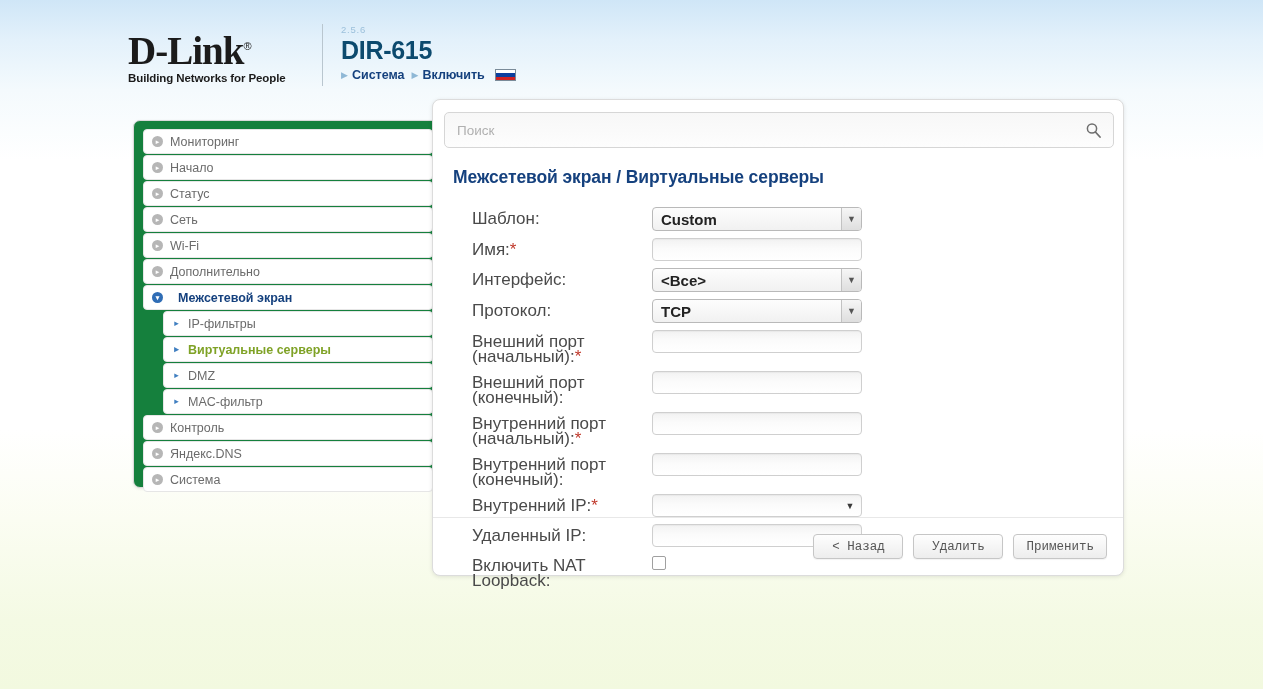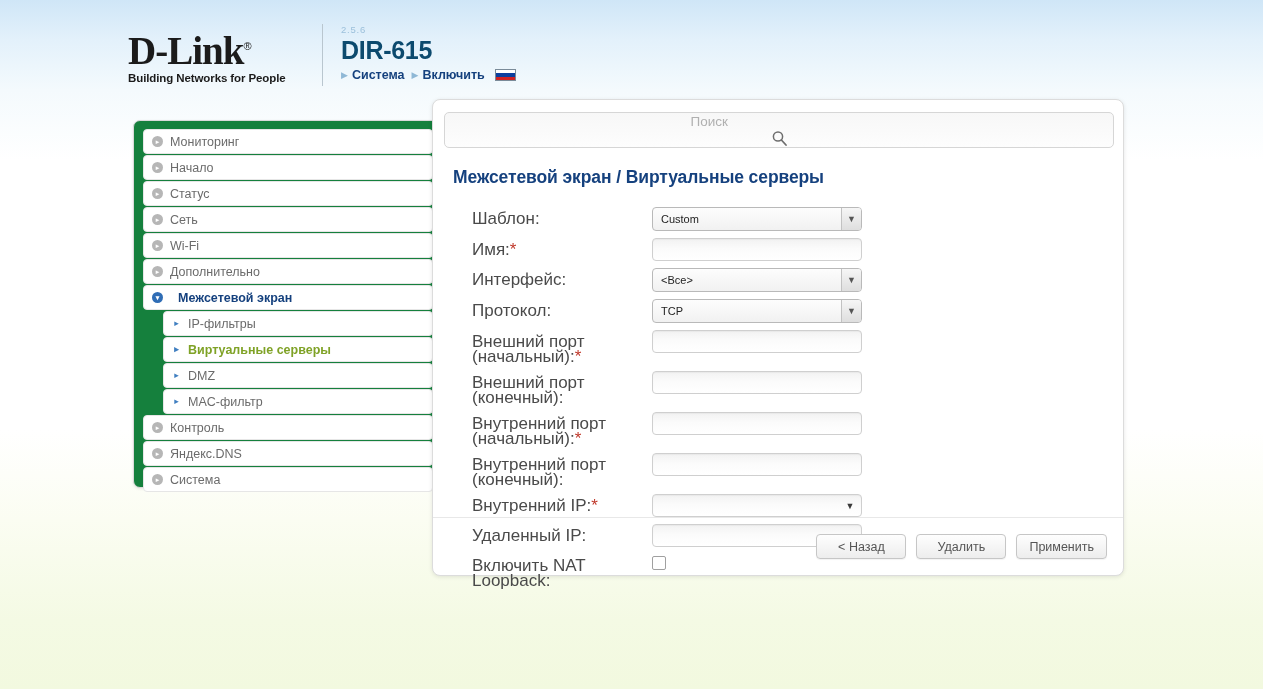--- a/index.html
+++ b/index.html
@@ -140,21 +140,21 @@
     border-radius: 8px;
     box-shadow: 0 1px 4px rgba(0,0,0,0.10);
   }
   .search-wrap {
     position: absolute;
     left: 11px; top: 12px;
     width: 670px; height: 36px;
     border: 1px solid #d6d6d6;
     border-radius: 5px;
     background: linear-gradient(to bottom,#f7f7f7,#fdfdfd);
-    display: flex; align-items: center; flex-direction: column;
+    display: flex; align-items: center;
   }
   .search-input {
     border: none; outline: none; background: transparent;
     flex: 1; height: 34px;
     padding: 0 12px;
     font-family: "Liberation Sans", sans-serif;
     font-size: 13.5px; color: #555;
   }
   .search-input::placeholder { color: #b0b0b0; }
   .search-icon {
@@ -204,22 +204,23 @@
   .sel-wrap {
     width: 210px; height: 24px;
     border: 1px solid #b9b9b9;
     border-radius: 4px;
     background: linear-gradient(to bottom,#fdfdfd,#f1f1f1);
     display: flex; align-items: center;
     position: relative; cursor: pointer;
     overflow: hidden;
   }
   .sel-val {
-    flex: 1; font-size: 11px; color: #222;
+    flex: 1; font-size: 15px; color: #222;
     padding-left: 8px;
+    font-weight: bold;
   }
   .sel-btn {
     width: 20px; height: 100%;
     background: linear-gradient(to bottom,#f6f6f6,#dedede);
     border-left: 1px solid #c2c2c2;
     display: flex; align-items: center; justify-content: center;
     color: #555; font-size: 9px;
   }
   .combo-wrap {
     width: 210px; height: 23px;
@@ -252,21 +253,21 @@
     border-top: 1px solid #e8e8e8;
     display: flex; align-items: center;
     justify-content: flex-end;
     padding-right: 16px; gap: 10px;
   }
   .btn {
     min-width: 90px; height: 25px;
     border: 1px solid #c6c6c6;
     border-radius: 4px;
     background: linear-gradient(to bottom,#fefefe,#ededed);
-    font-family: Liberation Sans, sans-serif;
+    font-family: Liberation Mono, monospace;
     font-size: 12.5px; color: #555;
     cursor: pointer;
     box-shadow: 0 1px 1px rgba(0,0,0,0.05);
     padding: 0 12px;
   }
 </style>
 </head>
 <body>
 
 <div class="header">

